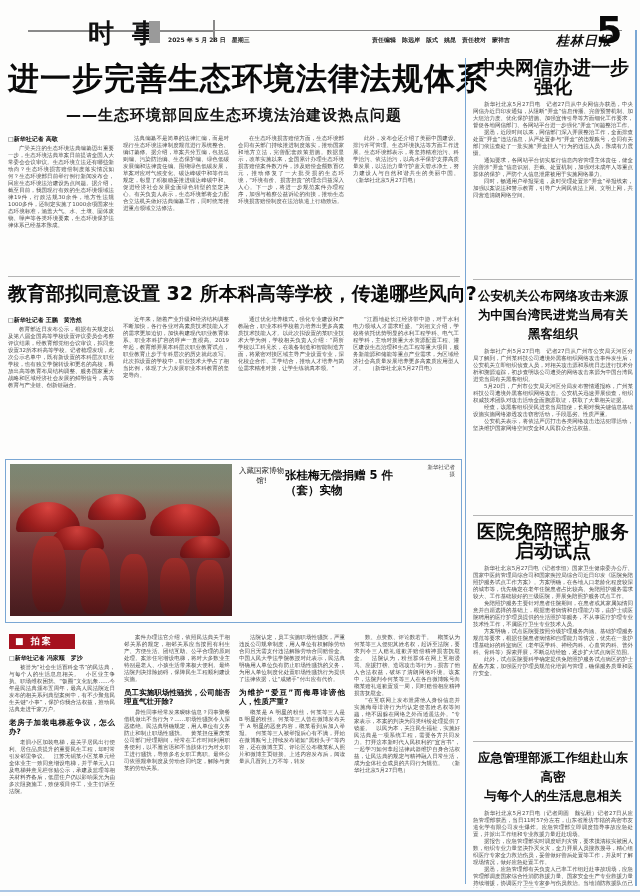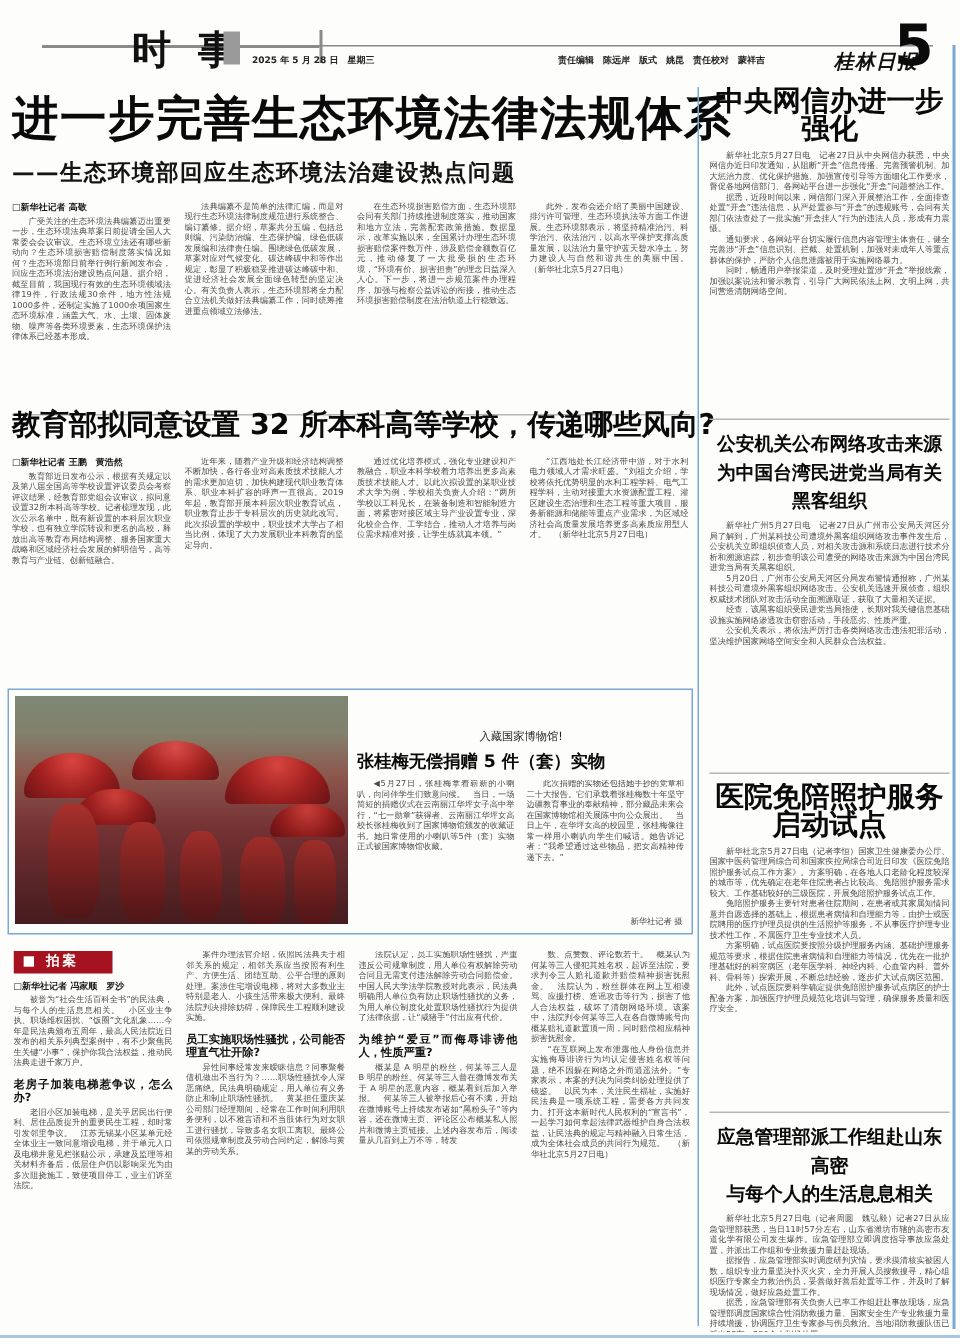--- a/index.html
+++ b/index.html
@@ -25,39 +25,39 @@
   
   .bt { font-size:5.5px; line-height:7px; color:#4c4c4c; text-align:justify; }
   .bt p { text-indent:2em; margin:0; }
   .byline { font-size:6px; font-weight:bold; color:#1a1a1a; margin-bottom:3px; }
   .cols { display:flex; gap:9px; }
   .col { width:106px; overflow:hidden; }
 
   
   .lead { position:absolute; left:8px; top:58px; width:452px; }
   .lead-hl { font-size:31px; font-weight:bold; color:#0a0a0a; text-align:left; letter-spacing:1px; white-space:nowrap; }
-  .lead-sub { font-size:15px; font-weight:bold; color:#141414; text-align:left; margin-top:6px; letter-spacing:1px; }
+  .lead-sub { font-size:15px; font-weight:bold; color:#141414; text-align:center; margin-top:6px; letter-spacing:1px; }
   .lead-body { margin-top:10px; height:146px; }
 
   
   .rule-h { position:absolute; left:8px; width:452px; height:1px; background:#b5b5b5; }
-  .edu { position:absolute; left:8px; top:270px; width:452px; }
+  .edu { position:absolute; left:8px; top:281px; width:452px; }
   .edu-hl { font-size:19px; font-weight:bold; color:#0a0a0a; text-align:center; white-space:nowrap; }
   .edu-body { margin-top:9px; height:140px; }
 
   
   .photosec { position:absolute; left:5px; top:459px; width:457px; height:164px;
               border:1px solid #7aa7d4; display:flex; padding:4px; gap:6px; }
   .photo { width:222px; height:152px; position:relative; overflow:hidden; background:
            linear-gradient(180deg,#5c6b55 0%,#77755f 16%,#8f5a50 34%,#83383a 58%,#5f2629 100%); }
   .umb { position:absolute; border-radius:50% 50% 4px 4px / 90% 90% 4px 4px;
          background:radial-gradient(circle at 50% 20%, #d8433e 0%, #a3201f 55%, #6f1417 100%); }
   .fig { position:absolute; border-radius:40% 40% 30% 30%; background:linear-gradient(180deg,#b5342f,#6e1d1f); }
   .mist { position:absolute; inset:0; background:linear-gradient(180deg, rgba(220,220,210,.25), rgba(0,0,0,0) 30%, rgba(0,0,0,.25) 95%); }
-  .caption { width:219px; display:flex; flex-direction:column;margin-top:20px; }
+  .caption { width:219px; display:flex; flex-direction:row; }
   .cap-kicker { font-size:7.5px; color:#222; text-align:center; margin-top:2px; }
   .cap-hl { font-size:11.5px; font-weight:bold; color:#0a0a0a; text-align:left; margin:4px 0 5px; }
   .cap-cols { display:flex; gap:8px; flex:1; overflow:hidden; }
   .cap-col { width:105px; font-size:5.5px; line-height:7px; color:#4c4c4c; text-align:justify; overflow:hidden; }
   .cap-col p { text-indent:2em; }
   .cap-credit { text-align:right; font-size:5.5px; color:#4c4c4c; padding-right:2px; }
 
   
   .ms { position:absolute; left:8px; top:627px; width:452px; height:262px; overflow:hidden; }
   .ms-hl { font-size:21px; font-weight:bold; color:#0a0a0a; text-align:center; letter-spacing:1px; white-space:nowrap; }

